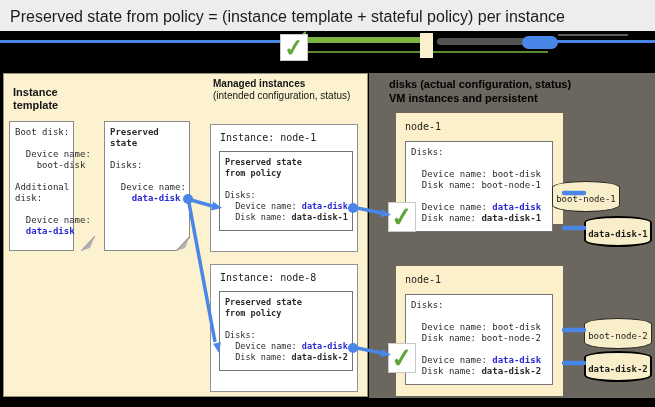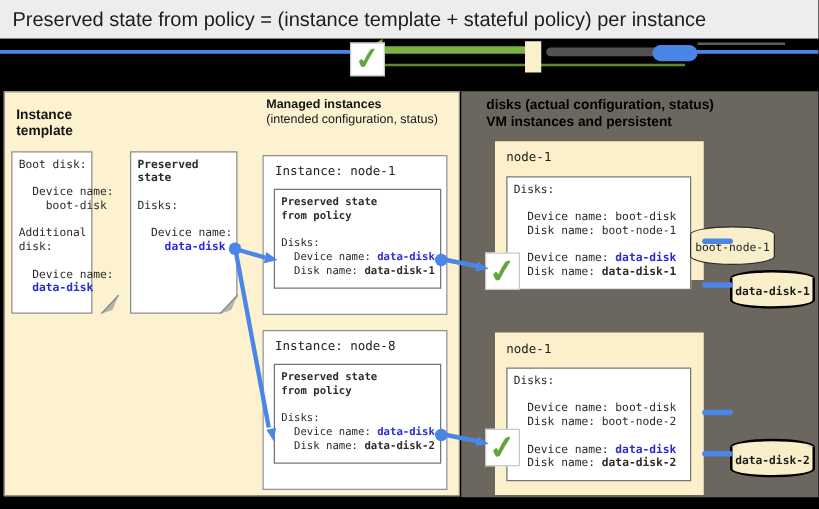--- a/index.html
+++ b/index.html
@@ -218,20 +218,25 @@
   <div class="cyl cyl-boot1">
     <div class="cap"></div>
     <div class="body"></div>
     <div class="lab mono">boot-node-1</div>
   </div>
   <div class="cyl hl cyl-data1">
     <div class="cap"></div>
     <div class="body"></div>
     <div class="lab mono">data-disk-1</div>
   </div>
+  <div class="cyl cyl-boot2">
+    <div class="cap"></div>
+    <div class="body"></div>
+    <div class="lab mono">boot-node-2</div>
+  </div>
   <div class="cyl hl cyl-data2">
     <div class="cap"></div>
     <div class="body"></div>
     <div class="lab mono">data-disk-2</div>
   </div>
 
   <svg class="overlay" viewBox="0 0 655 407" xmlns="http://www.w3.org/2000/svg">
 
     <g>
       <polygon points="81,252 96,252 96,237" fill="#fcf2d0"></polygon>

